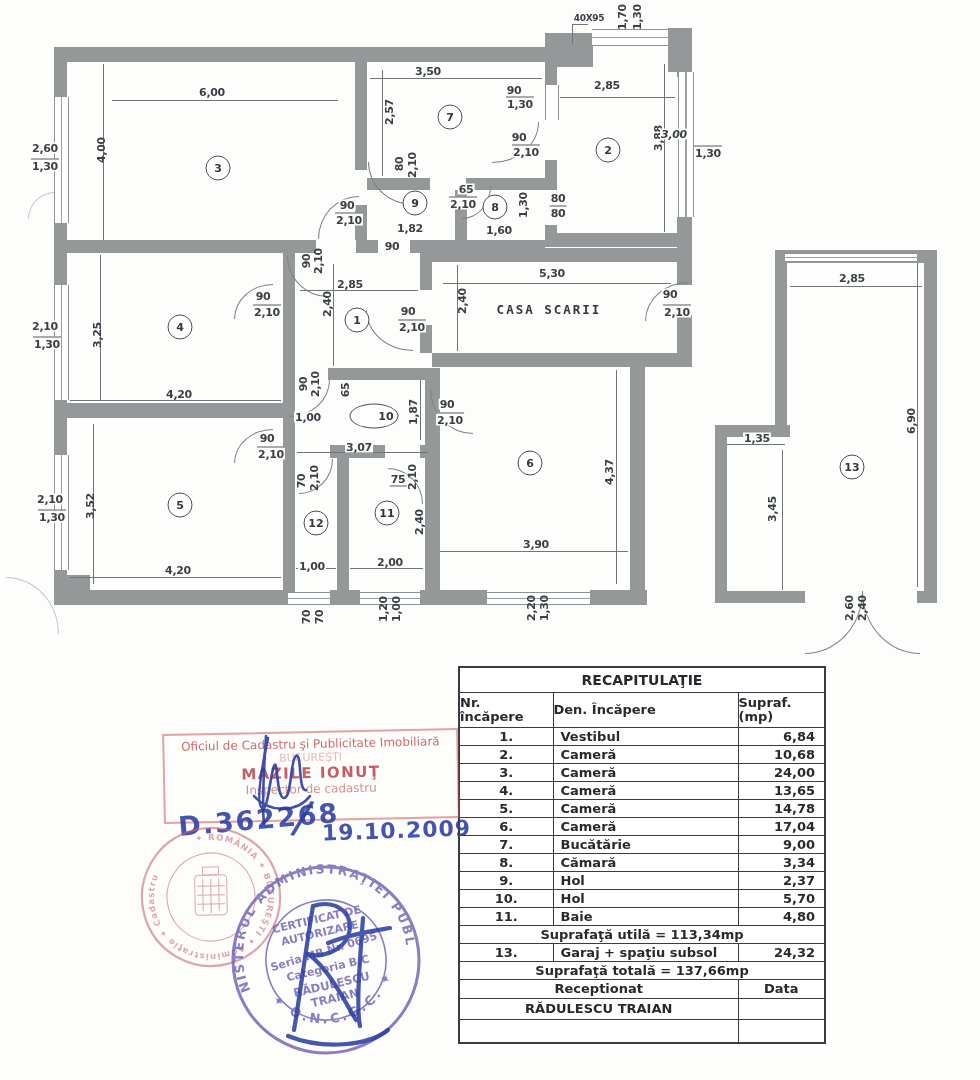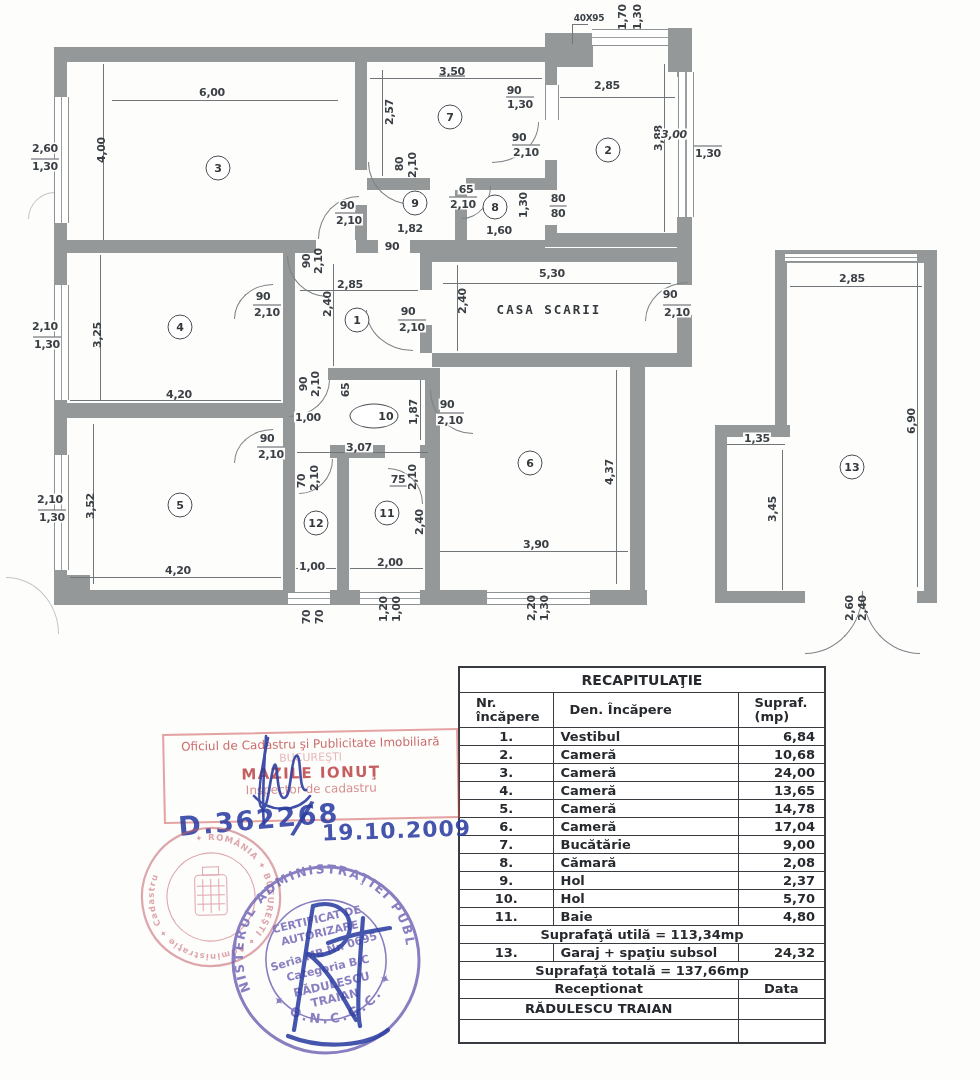--- a/index.html
+++ b/index.html
@@ -26,21 +26,21 @@
   .lbl.b{border-bottom:1.2px solid #565b60;padding-bottom:1px;}
   .lbl.s{font-size:9px;}
   .room{position:absolute;transform:translate(-50%,-50%);width:23px;height:23px;border:1.5px solid #4a4f54;
         border-radius:50%;display:flex;align-items:center;justify-content:center;
         font-size:11px;font-weight:bold;color:#34383c;background:#fff;line-height:1;}
   .stair{position:absolute;transform:translate(-50%,-50%);font-family:"DejaVu Sans Mono",monospace;
          font-weight:bold;font-size:12.5px;letter-spacing:2px;color:#34383c;white-space:nowrap;}
   
   #recap{position:absolute;left:458px;top:666px;width:366px;border-collapse:collapse;table-layout:fixed;
          font-size:13px;font-weight:bold;color:#26292d;background:#fff;border:2.5px solid #383c40;}
-  #recap td{border:1.6px solid #383c40;height:17px;padding:0 16px;line-height:1.05;}
+  #recap td{border:1.6px solid #383c40;height:17px;padding:0 0;line-height:1.05;}
   #recap .t-title{height:24px;text-align:center;font-size:14px;}
   #recap .t-head td{height:34px;text-align:left;vertical-align:middle;}
   #recap .c-nr{text-align:center;}
   #recap .c-name{text-align:left;padding-left:7px;}
   #recap .c-area{text-align:right;padding-right:9px;}
   #recap .t-merge{text-align:center;}
   #recap .t-exec{text-align:center;height:18px;}
   #recap .t-data{text-align:center;}
   #recap .t-empty td{height:22px;}
   
@@ -166,21 +166,21 @@
     <i class="dl" style="left:790px;top:286px;width:132px;height:1px"></i>
     <i class="dl" style="left:917px;top:263px;width:1px;height:324px"></i>
     <i class="dl" style="left:727px;top:444px;width:58px;height:1px"></i>
     <i class="dl" style="left:782px;top:450px;width:1px;height:140px"></i>
     <i class="dl" style="left:572px;top:24px;width:16px;height:1px"></i>
     <i class="dl" style="left:572px;top:24px;width:1px;height:20px"></i>
 
     <span class="stair" style="left:549px;top:309px">CASA SCARII</span>
     <span class="lbl s" style="left:589px;top:18px">40X95</span>
   <span class="lbl" style="left: 212px; top: 92px;">6,00</span>
-      <span class="lbl" style="left: 452px; top: 71px; text-decoration: underline;">3,50</span>
+      <span class="lbl" style="left: 428px; top: 71px;">3,50</span>
       <span class="lbl" style="left: 607px; top: 85px;">2,85</span>
       <span class="lbl" style="left: 410px; top: 228px;">1,82</span>
       <span class="lbl" style="left: 499px; top: 230px;">1,60</span>
       <span class="lbl" style="left: 392px; top: 246px;">90</span>
       <span class="lbl" style="left: 552px; top: 273px;">5,30</span>
       <span class="lbl" style="left: 350px; top: 284px;">2,85</span>
       <span class="lbl" style="left: 852px; top: 278px;">2,85</span>
       <span class="lbl" style="left: 308px; top: 417px;">1,00</span>
       <span class="lbl" style="left: 359px; top: 447px;">3,07</span>
       <span class="lbl" style="left: 179px; top: 394px;">4,20</span>
@@ -322,21 +322,21 @@
           <td class="c-area">17,04</td>
         </tr>
         <tr>
           <td class="c-nr">7.</td>
           <td class="c-name">Bucătărie</td>
           <td class="c-area">9,00</td>
         </tr>
         <tr>
           <td class="c-nr">8.</td>
           <td class="c-name">Cămară</td>
-          <td class="c-area">2,08</td>
+          <td class="c-area">3,34</td>
         </tr>
         <tr>
           <td class="c-nr">9.</td>
           <td class="c-name">Hol</td>
           <td class="c-area">2,37</td>
         </tr>
         <tr>
           <td class="c-nr">10.</td>
           <td class="c-name">Hol</td>
           <td class="c-area">5,70</td>

